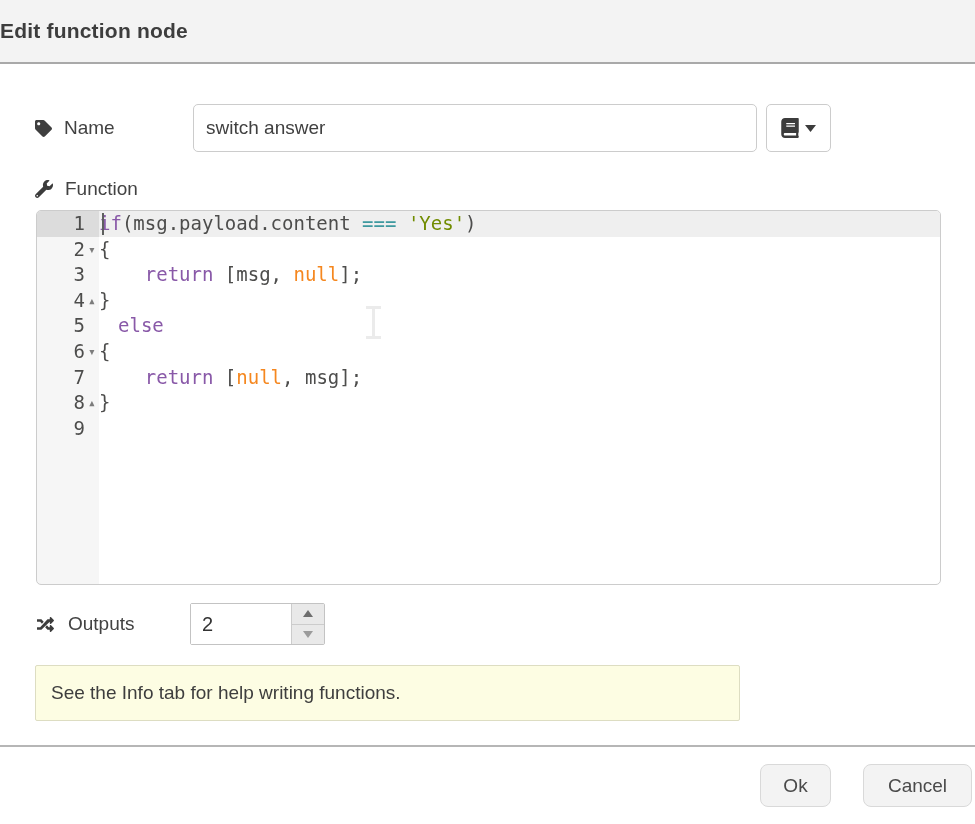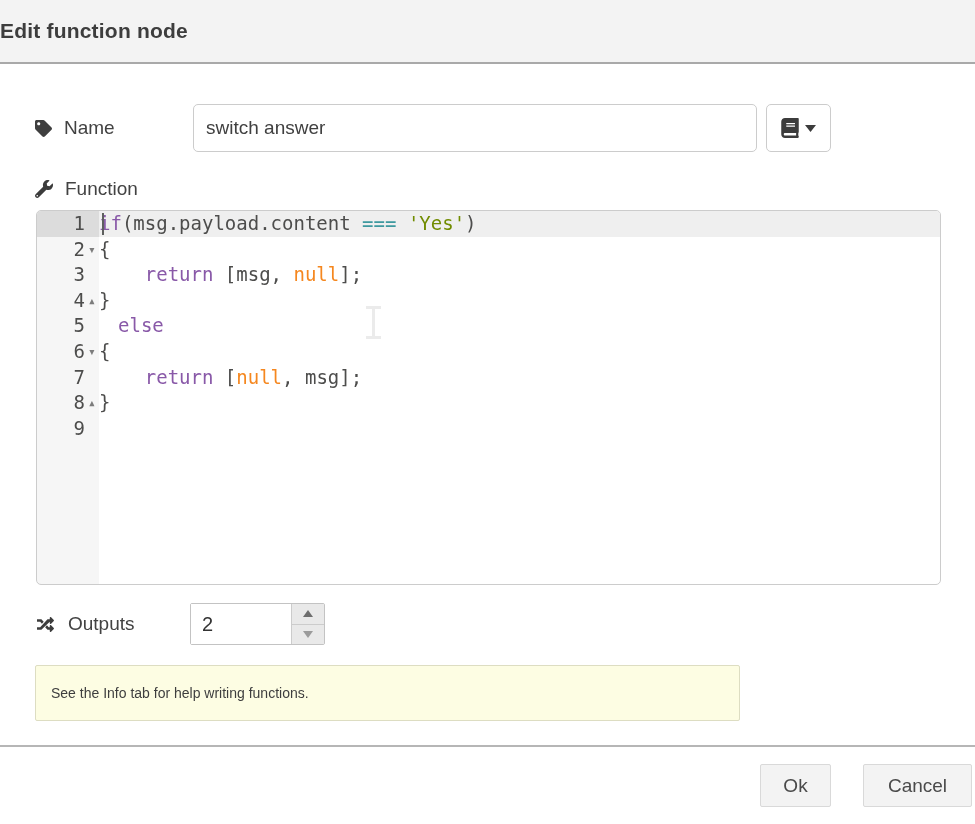--- a/index.html
+++ b/index.html
@@ -57,27 +57,27 @@
     align-items:center; justify-content:center; cursor:pointer; padding:0; }
   .spin-btn.up { border-bottom:1px solid #ccc; }
   .tri-up { width:0; height:0; border-left:5px solid transparent;
     border-right:5px solid transparent; border-bottom:7px solid #6e6e6e; }
   .tri-down { width:0; height:0; border-left:5px solid transparent;
     border-right:5px solid transparent; border-top:7px solid #9b9b9b; }
 
   
   .form-tips { position:absolute; left:35px; top:665px; width:705px; height:56px;
     background:#fdfde3; border:1px solid #ddddc2; border-radius:2px;
-    display:flex; align-items:center; padding-left:15px; font-size:14px; color:#3e3e3e; }
+    display:flex; align-items:center; padding-left:15px; font-size:19px; color:#3e3e3e; }
 
   
   .footer-divider { position:absolute; left:0; top:745px; width:975px; height:2px;
     background:#b6b6b6; }
   .btn { position:absolute; top:764px; height:43px; background:#f3f3f3;
-    border:1px solid #d9d9d9; border-radius:2px; font-size:19px; color:#4a4a4a;
+    border:1px solid #d9d9d9; border-radius:8px; font-size:19px; color:#4a4a4a;
     font-family:"Liberation Sans", sans-serif; cursor:pointer; }
   .btn-ok { left:760px; width:71px; }
   .btn-cancel { left:863px; width:109px; }
 </style>
 </head>
 <body>
 
 <div>
 
   <div class="dlg-header">

